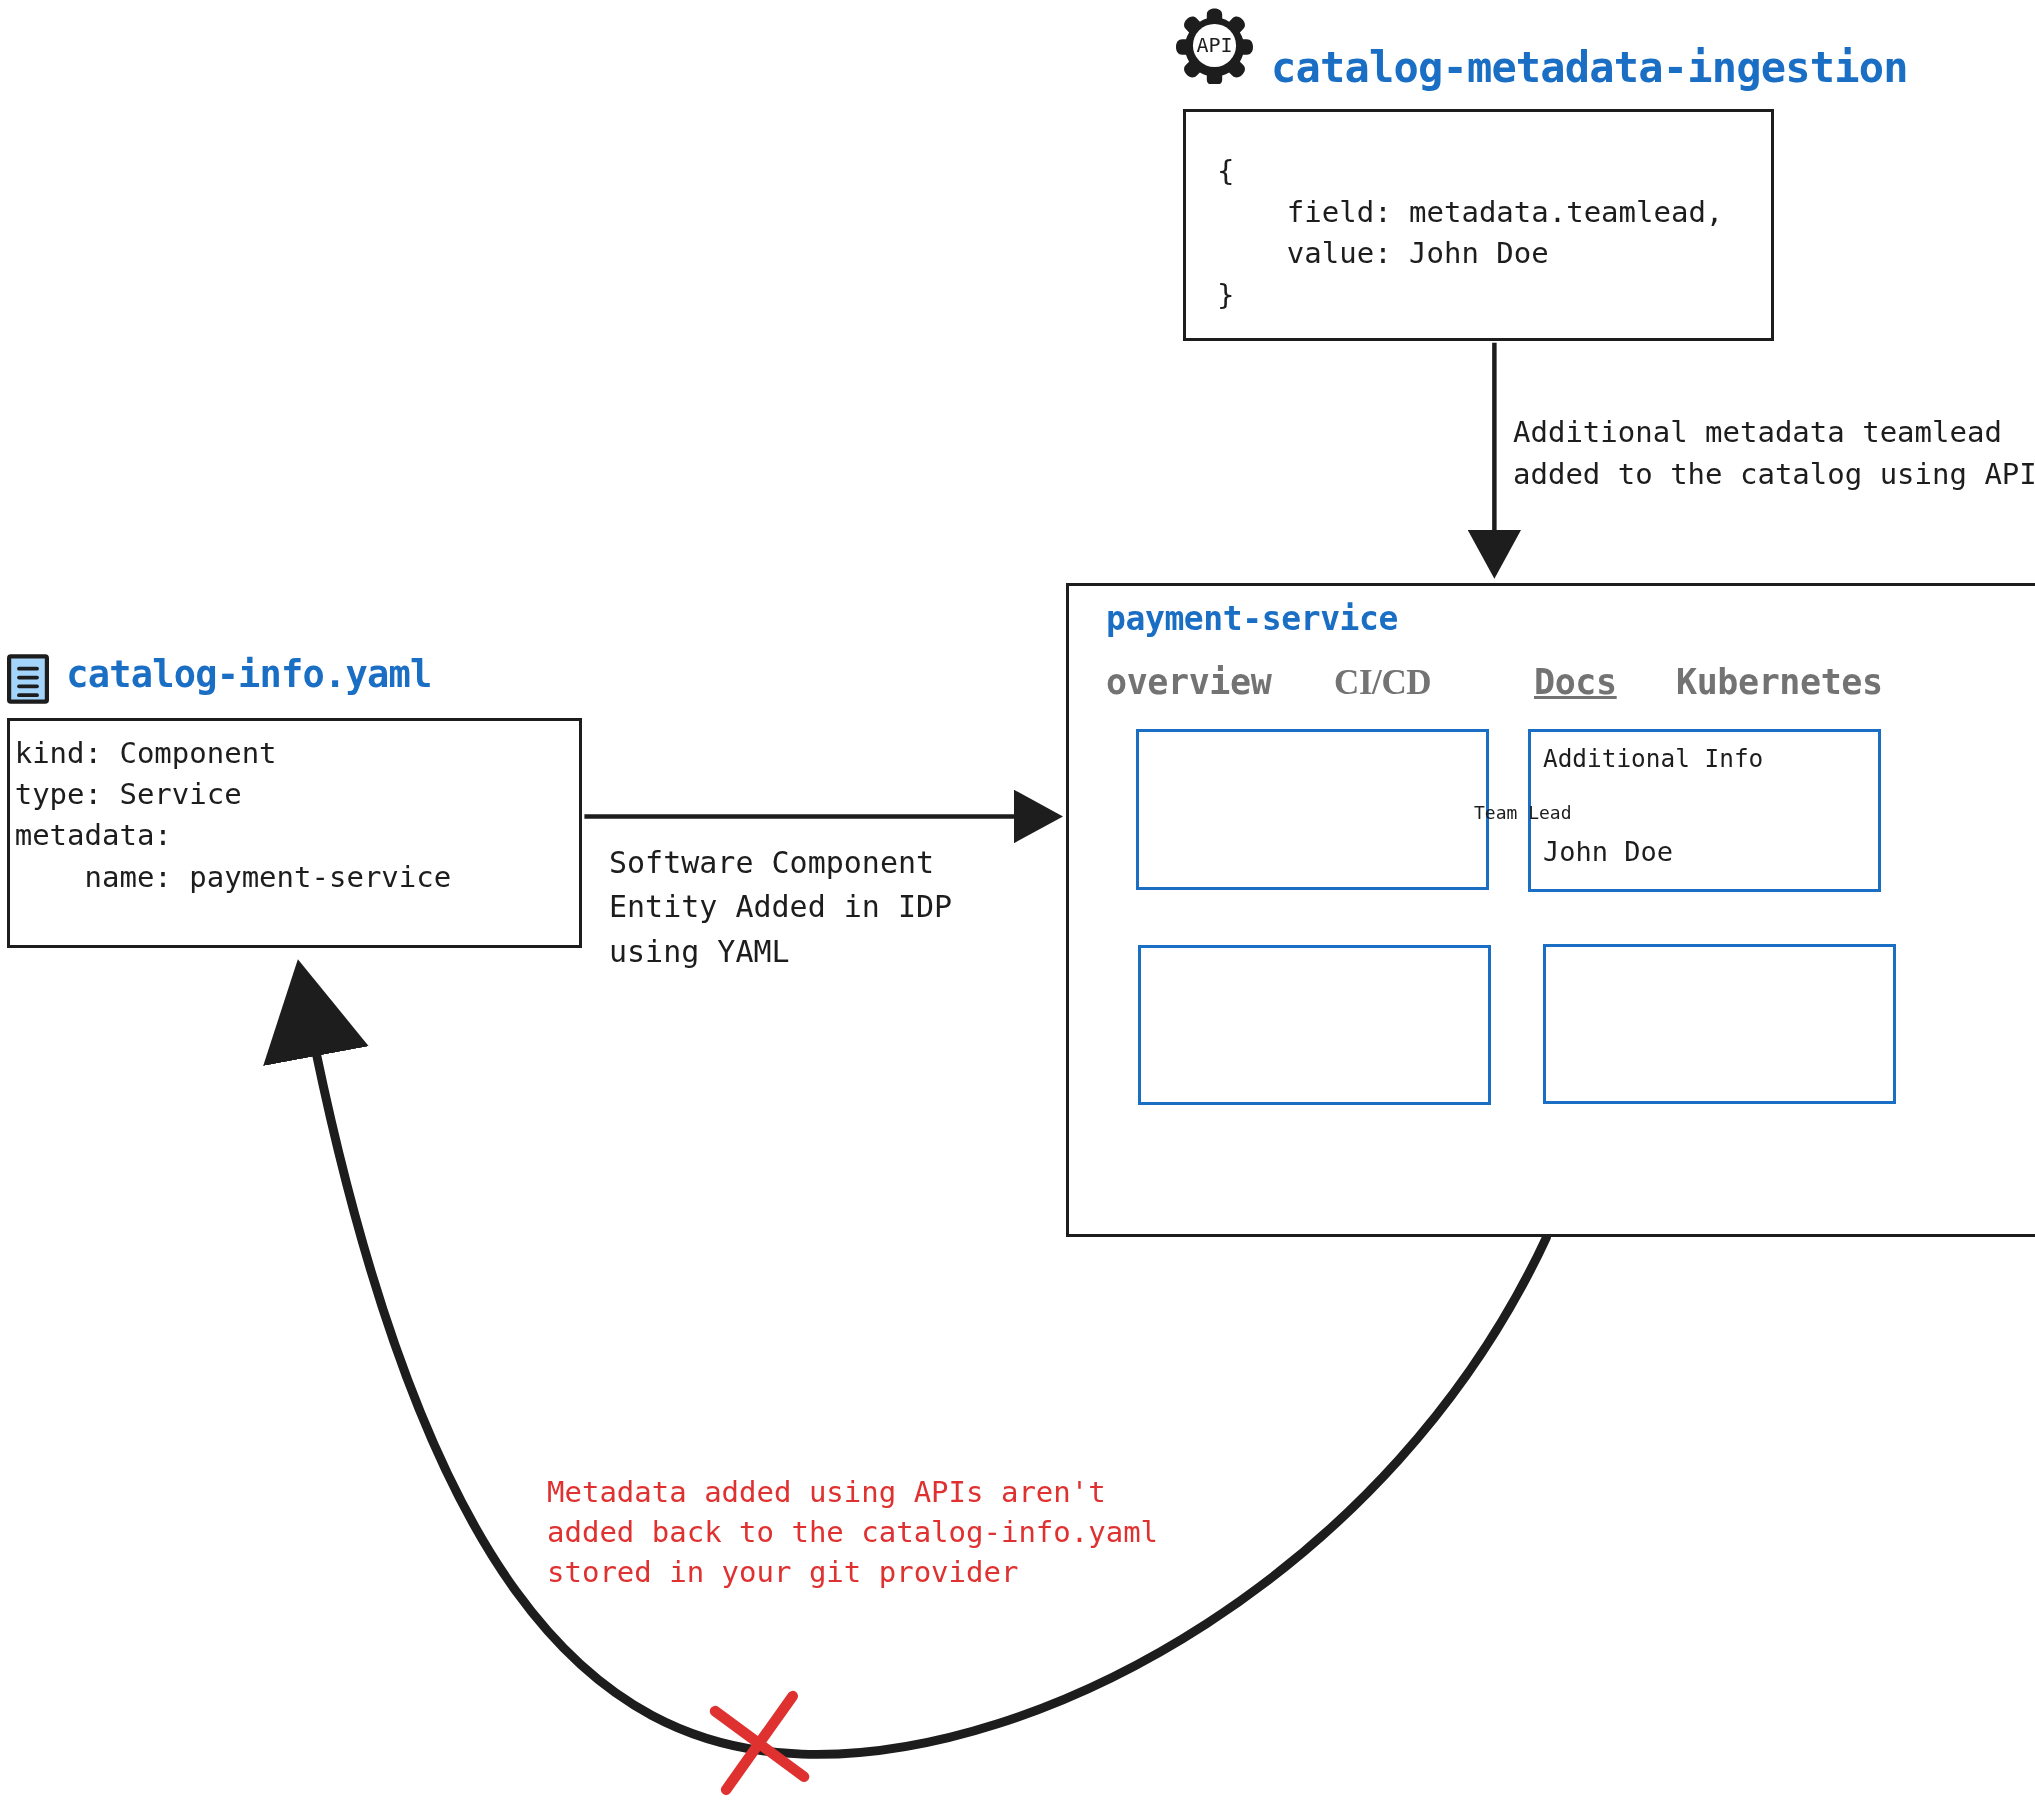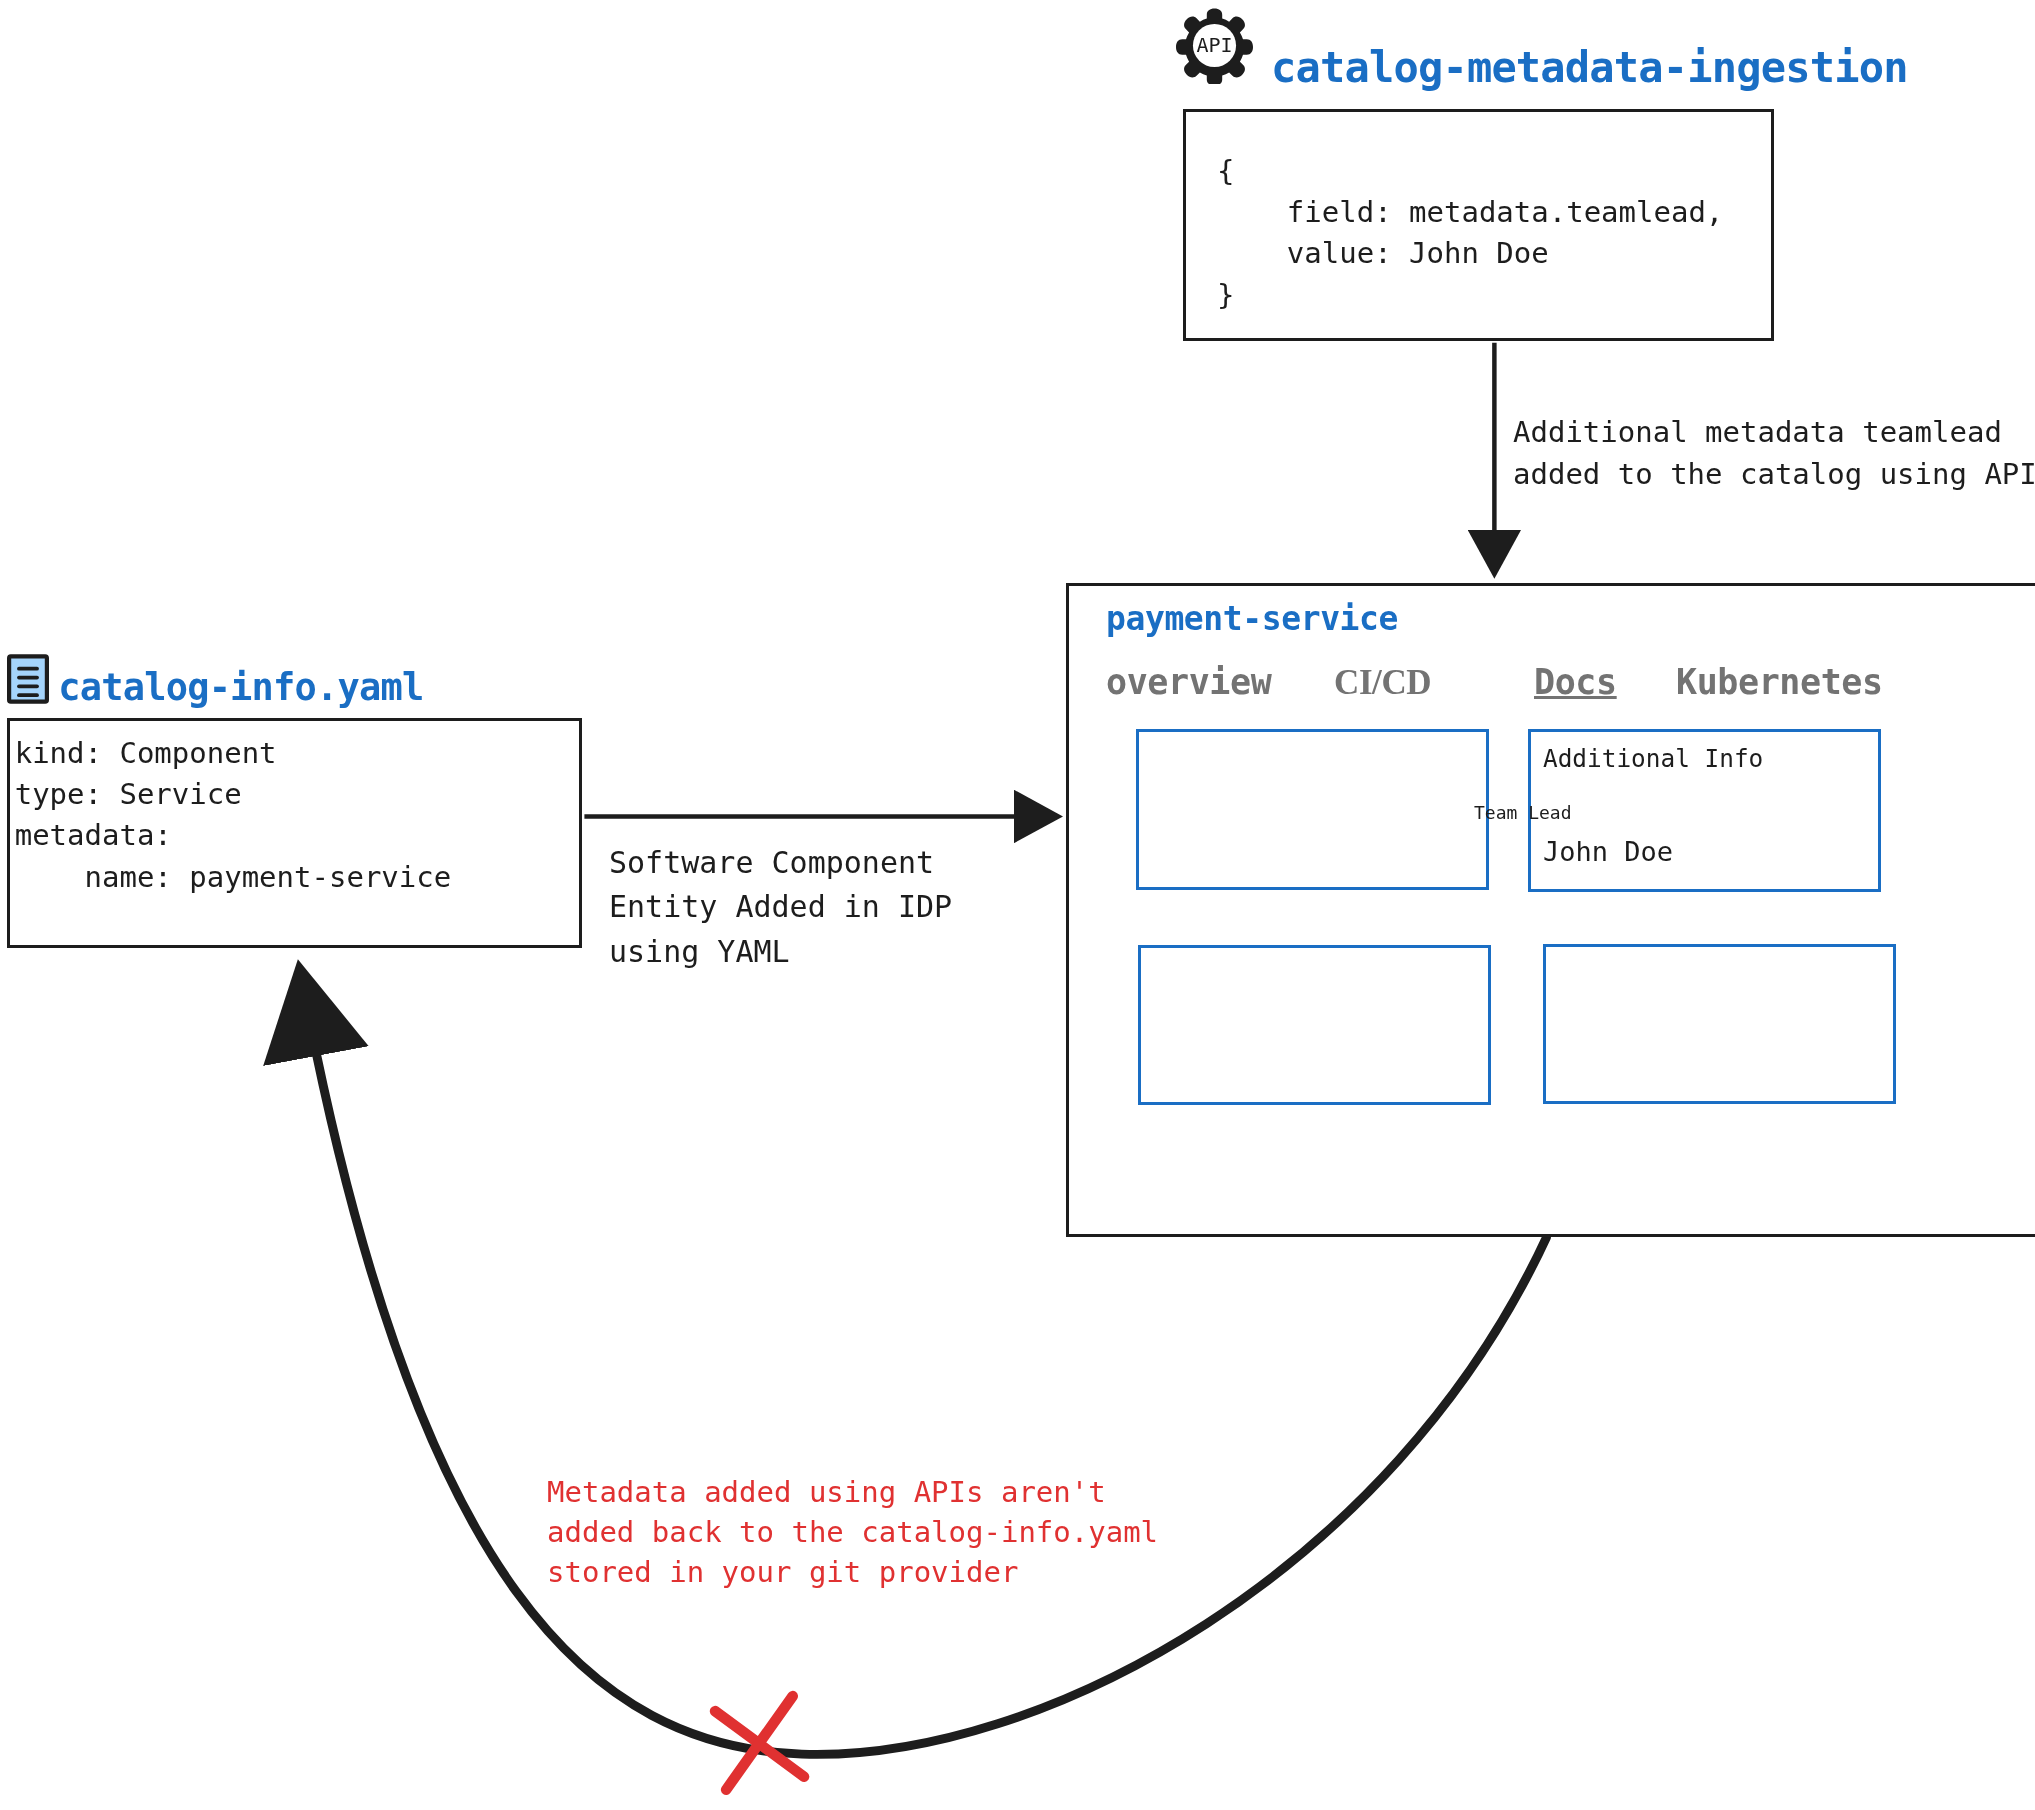--- a/index.html
+++ b/index.html
@@ -79,22 +79,22 @@
     color: #1d1d1d;
     white-space: pre;
   }
 
   
   .yaml-header {
     position: absolute;
     left: 7.3px;
     top: 654px;
     display: flex;
-    align-items: flex-end;
-    gap: 9px;
+    align-items: flex-start;
+    gap: 17px;
   }
   .yaml-icon { width: 42px; height: 50px; display: block; }
   .yaml-title {
     color: #1a6ec4;
     font-size: 37px;
     font-weight: 700;
     letter-spacing: -0.8px;
     white-space: nowrap;
     line-height: 1;
     transform: translateY(1.6px);

